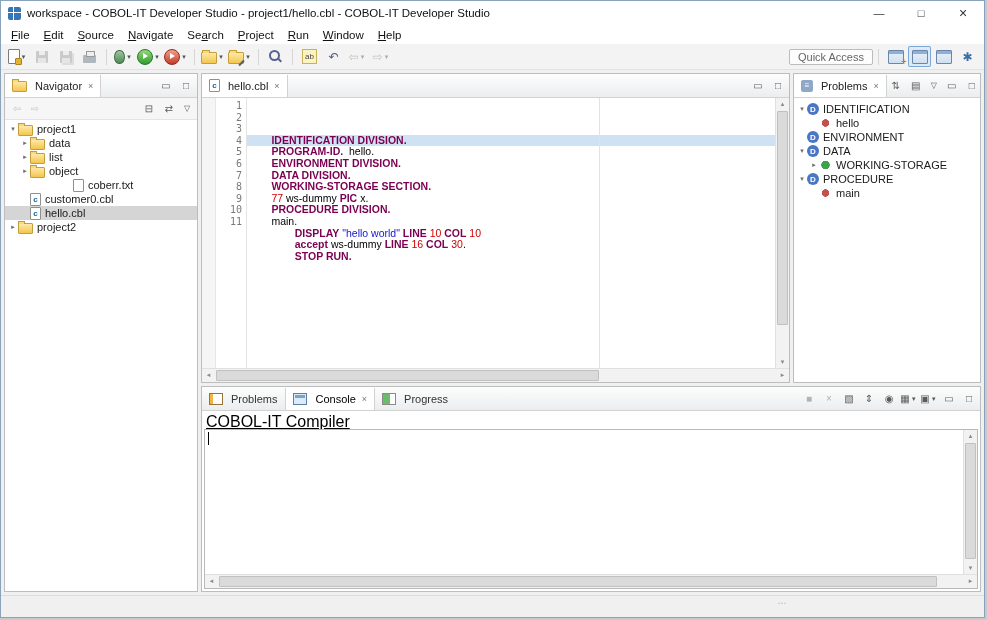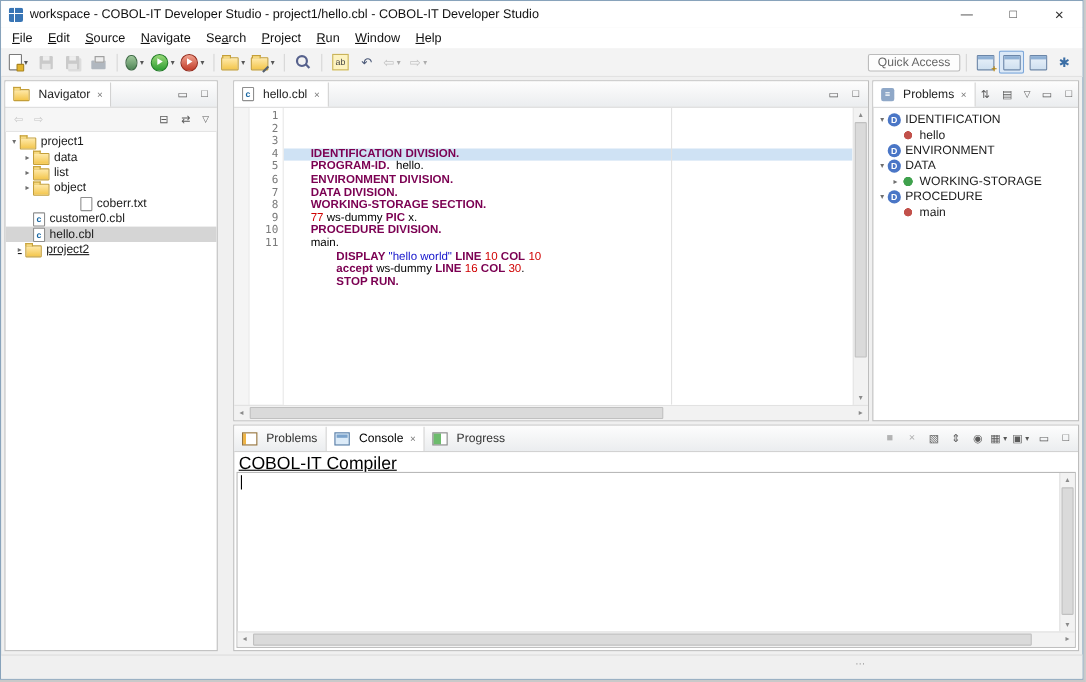--- a/index.html
+++ b/index.html
@@ -67,21 +67,21 @@
     transform:rotate(45deg);right:-4px;bottom:-2px;}
   .ci-occ{width:13px;height:13px;background:#fdf3c0;border:1px solid #c9b35a;font-size:8px;
     color:#444;display:flex;align-items:center;justify-content:center;}
   .ci-persp{width:14px;height:12px;border:1px solid #6b86a8;border-radius:1px;
     background:linear-gradient(#eaf2fa,#cfe0f0);}
   .ci-persp::before{content:'';position:absolute;top:0;left:0;right:0;height:3px;background:#8fb0d4;}
   .ci-persp.plus::after{content:'+';position:absolute;right:-4px;bottom:-4px;font-size:9px;
     font-weight:bold;color:#b8860b;}
 
   
-  .main{flex:1;display:flex;padding:3px;gap:14px;min-height:0;}
+  .main{flex:1;display:flex;padding:3px;gap:3px;min-height:0;}
   .panel{border:1px solid #bdbdbd;background:#fff;display:flex;flex-direction:column;
     box-sizing:border-box;min-width:0;min-height:0;}
   .nav-panel{width:194px;flex:none;}
   .right-col{flex:1;display:flex;flex-direction:column;gap:3px;min-width:0;}
   .top-row{flex:1;display:flex;gap:3px;min-height:0;}
   .editor-panel{flex:1;}
   .outline-panel{width:188px;flex:none;}
   .console-panel{height:206px;flex:none;}
 
   
@@ -321,21 +321,21 @@
           <div class="tree-row" style="padding-left: 15px;">
             <span class="expander"></span>
             <span class="ticon ticon-cbl">c</span>
             <span>customer0.cbl</span>
           </div>
           <div class="tree-row selected" style="padding-left: 15px;">
             <span class="expander"></span>
             <span class="ticon ticon-cbl">c</span>
             <span>hello.cbl</span>
           </div>
-          <div class="tree-row" style="padding-left: 8px; text-decoration: underline;">
+          <div class="tree-row" style="padding-left: 3px;">
             <span class="expander">▸</span>
             <span class="ticon ticon-folder"></span>
             <span>project2</span>
           </div>
         </div>
     </div>
 
     <div class="right-col">
       <div class="top-row">
 

